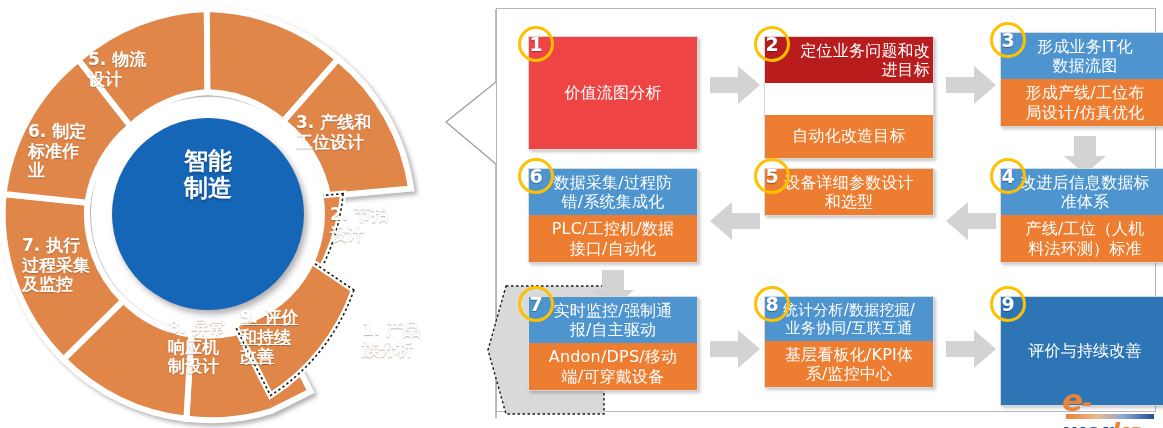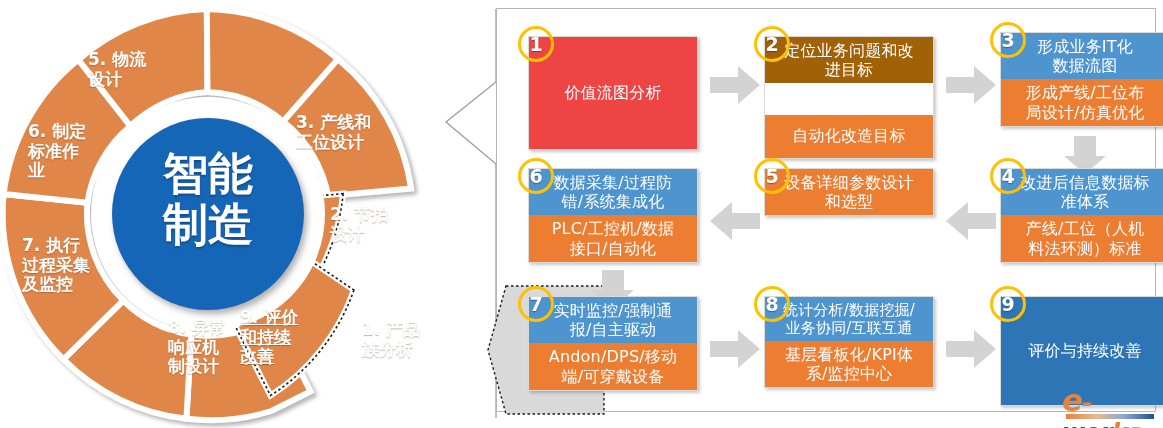--- a/index.html
+++ b/index.html
@@ -11,21 +11,21 @@
   
   #wheel{position:absolute;left:0;top:0;width:500px;height:428px;}
   #wheel svg{position:absolute;left:0;top:0;}
 
   .seg-label{
     position:absolute;color:#ffffff;font-weight:bold;font-size:17px;
     line-height:1.16;text-shadow:0 1px 1px rgba(90,50,10,.35);
     pointer-events:none;white-space:pre-line;
   }
   .center-label{
-    position:absolute;color:#ffffff;font-weight:bold;font-size:45px;
+    position:absolute;color:#ffffff;font-weight:bold;font-size:24px;
     line-height:1.14;text-align:center;white-space:pre-line;
     text-shadow:0 2px 2px rgba(0,0,0,.25);
     left:128px;top:148px;width:160px;
   }
 
   
   #callout{position:absolute;left:420px;top:0;width:120px;height:428px;}
 
   
   #panel{position:absolute;left:496px;top:8px;width:660px;height:404px;
@@ -160,21 +160,21 @@
     </div>
 
     <div class="arrow" style="left:214px;top:58px;">
       <svg width="50" height="38" viewBox="0 0 50 38">
           <path fill="#D3D3D3" d="M0 11 L28 11 L28 0 L50 19 L28 38 L28 27 L0 27 Z"></path>
         </svg>
     </div>
 
     <div class="card" style="left:268px;top:28px;">
       <div class="badge">2</div>
-      <div class="top" style="background:#a16207;">定位业务问题和改
+      <div class="top" style="background:#b91c1c;text-align:right;">定位业务问题和改
 进目标</div>
       <div class="bot" style="padding-top:11px;padding-bottom:12px;margin-top:32px;">自动化改造目标</div>
     </div>
 
     <div class="arrow" style="left:450px;top:58px;">
       <svg width="50" height="38" viewBox="0 0 50 38">
           <path fill="#D3D3D3" d="M0 11 L28 11 L28 0 L50 19 L28 38 L28 27 L0 27 Z"></path>
         </svg>
     </div>
 

